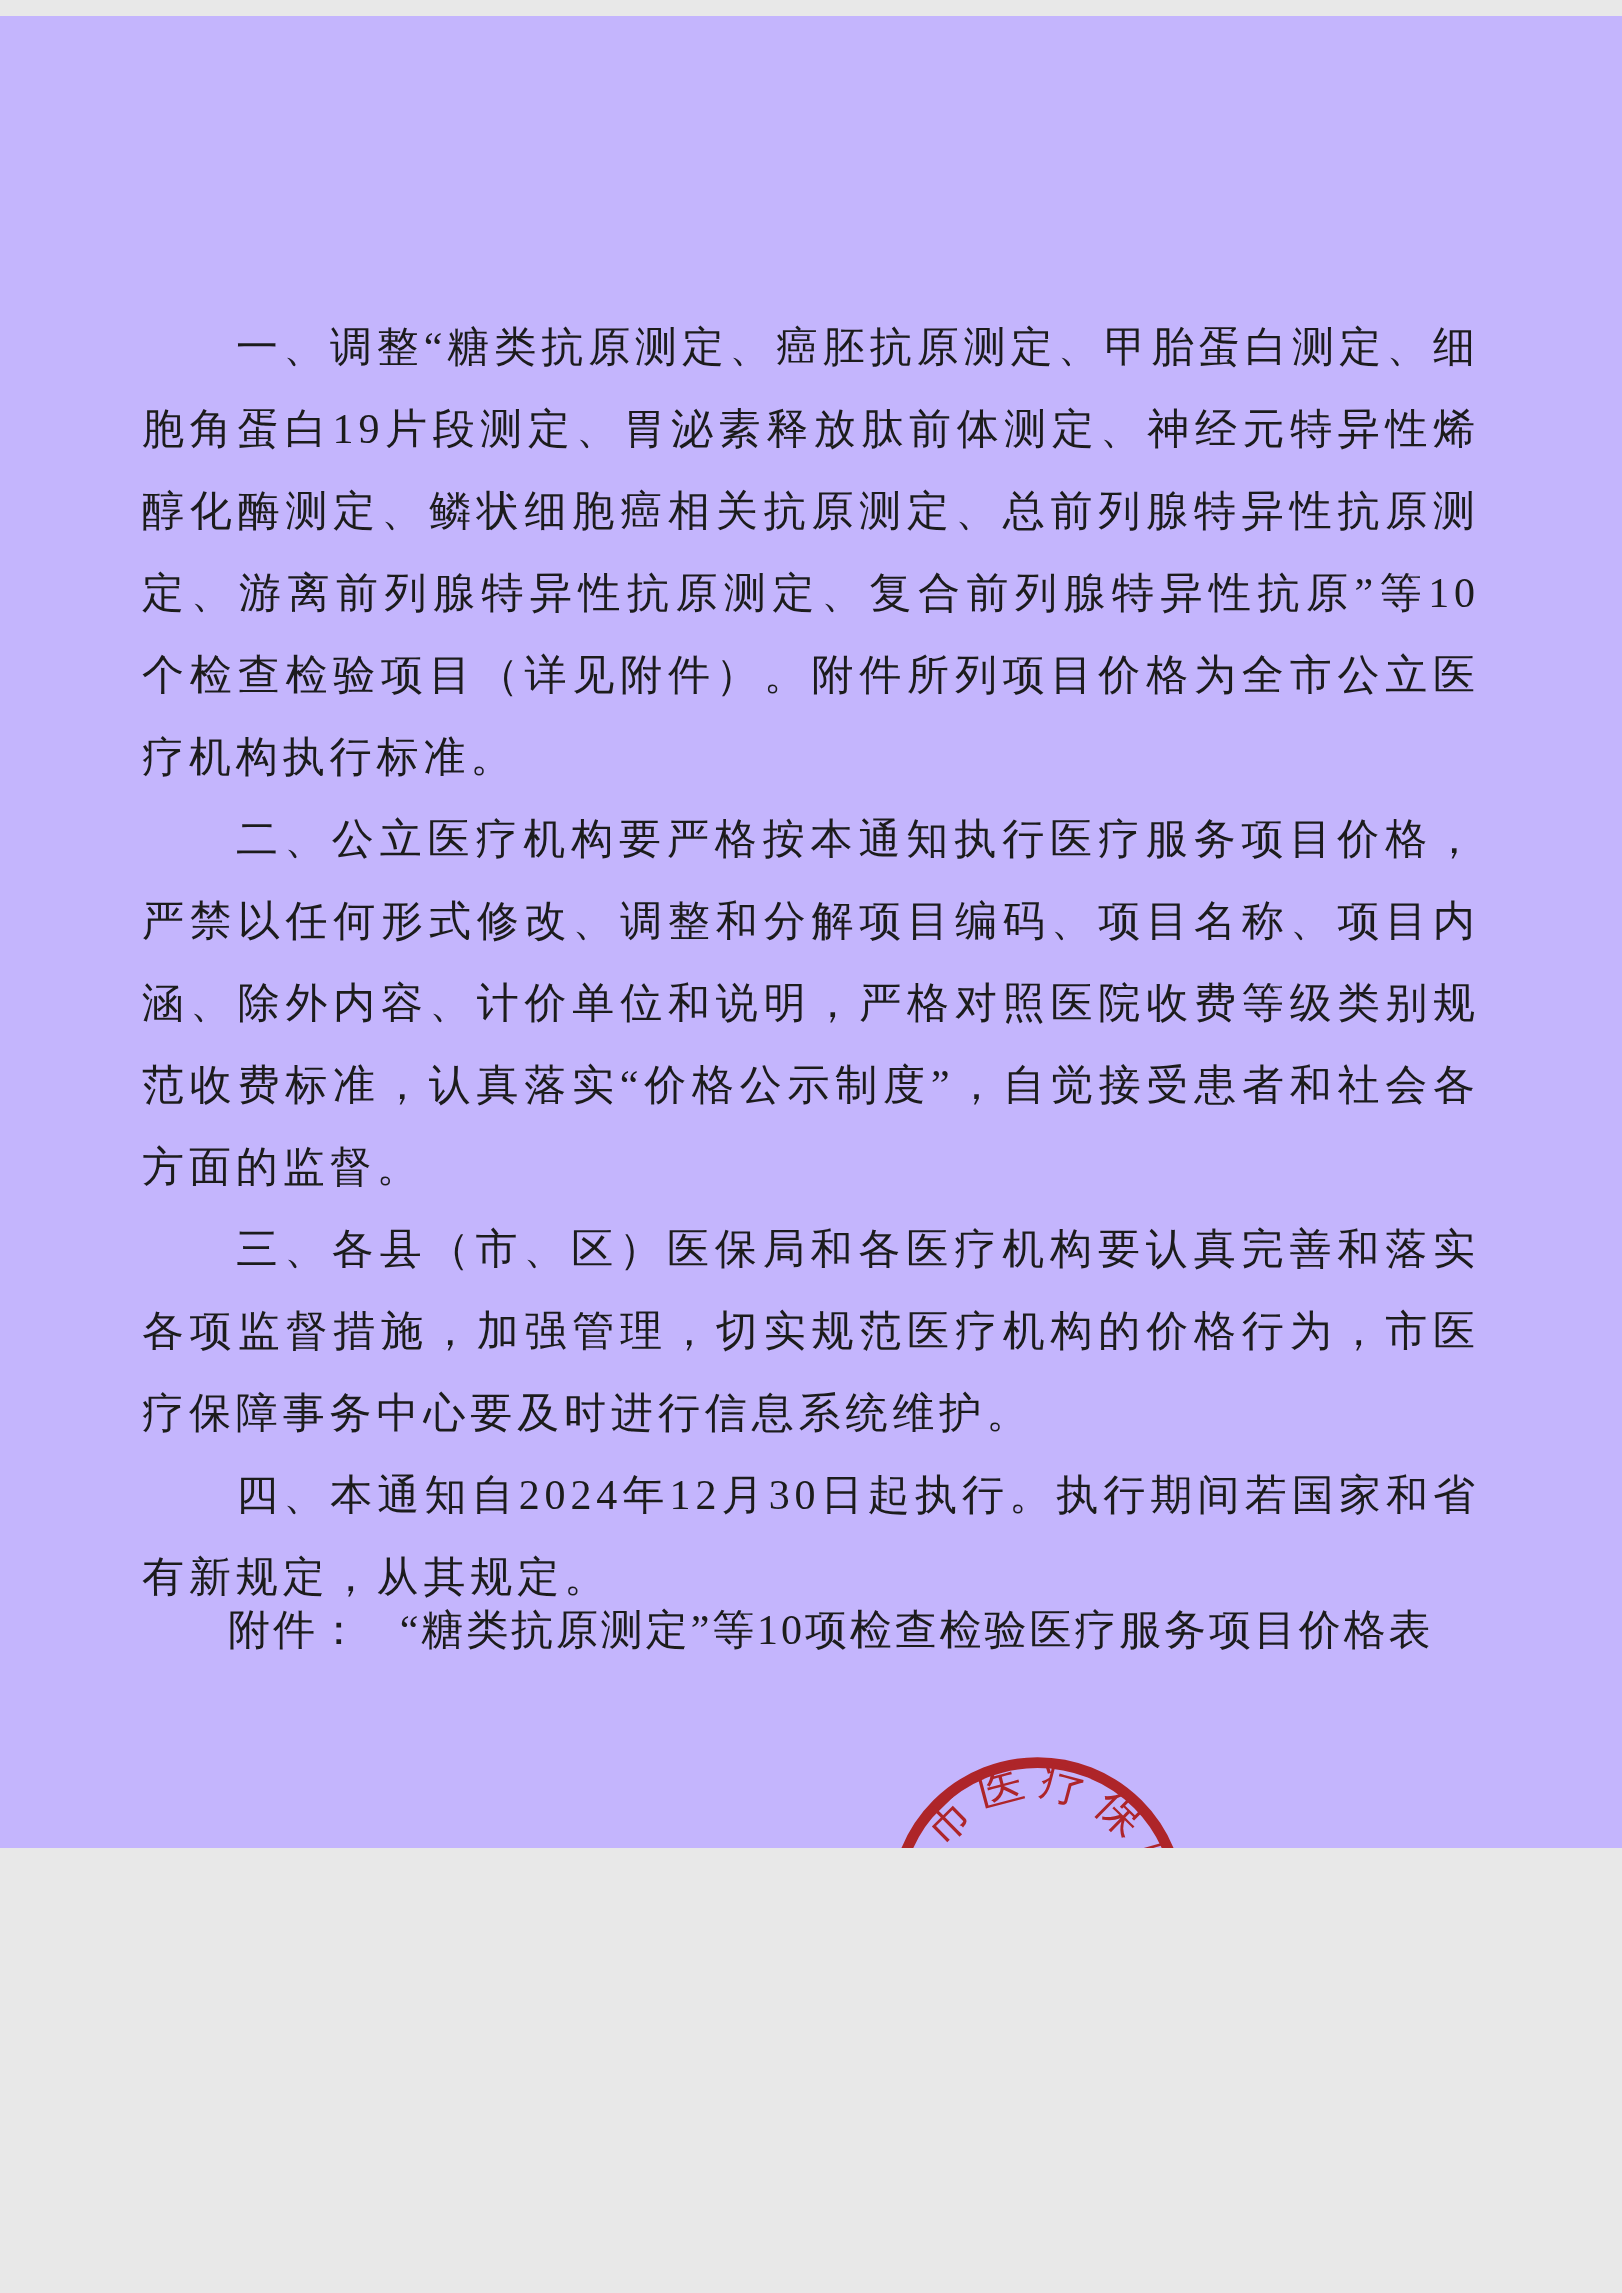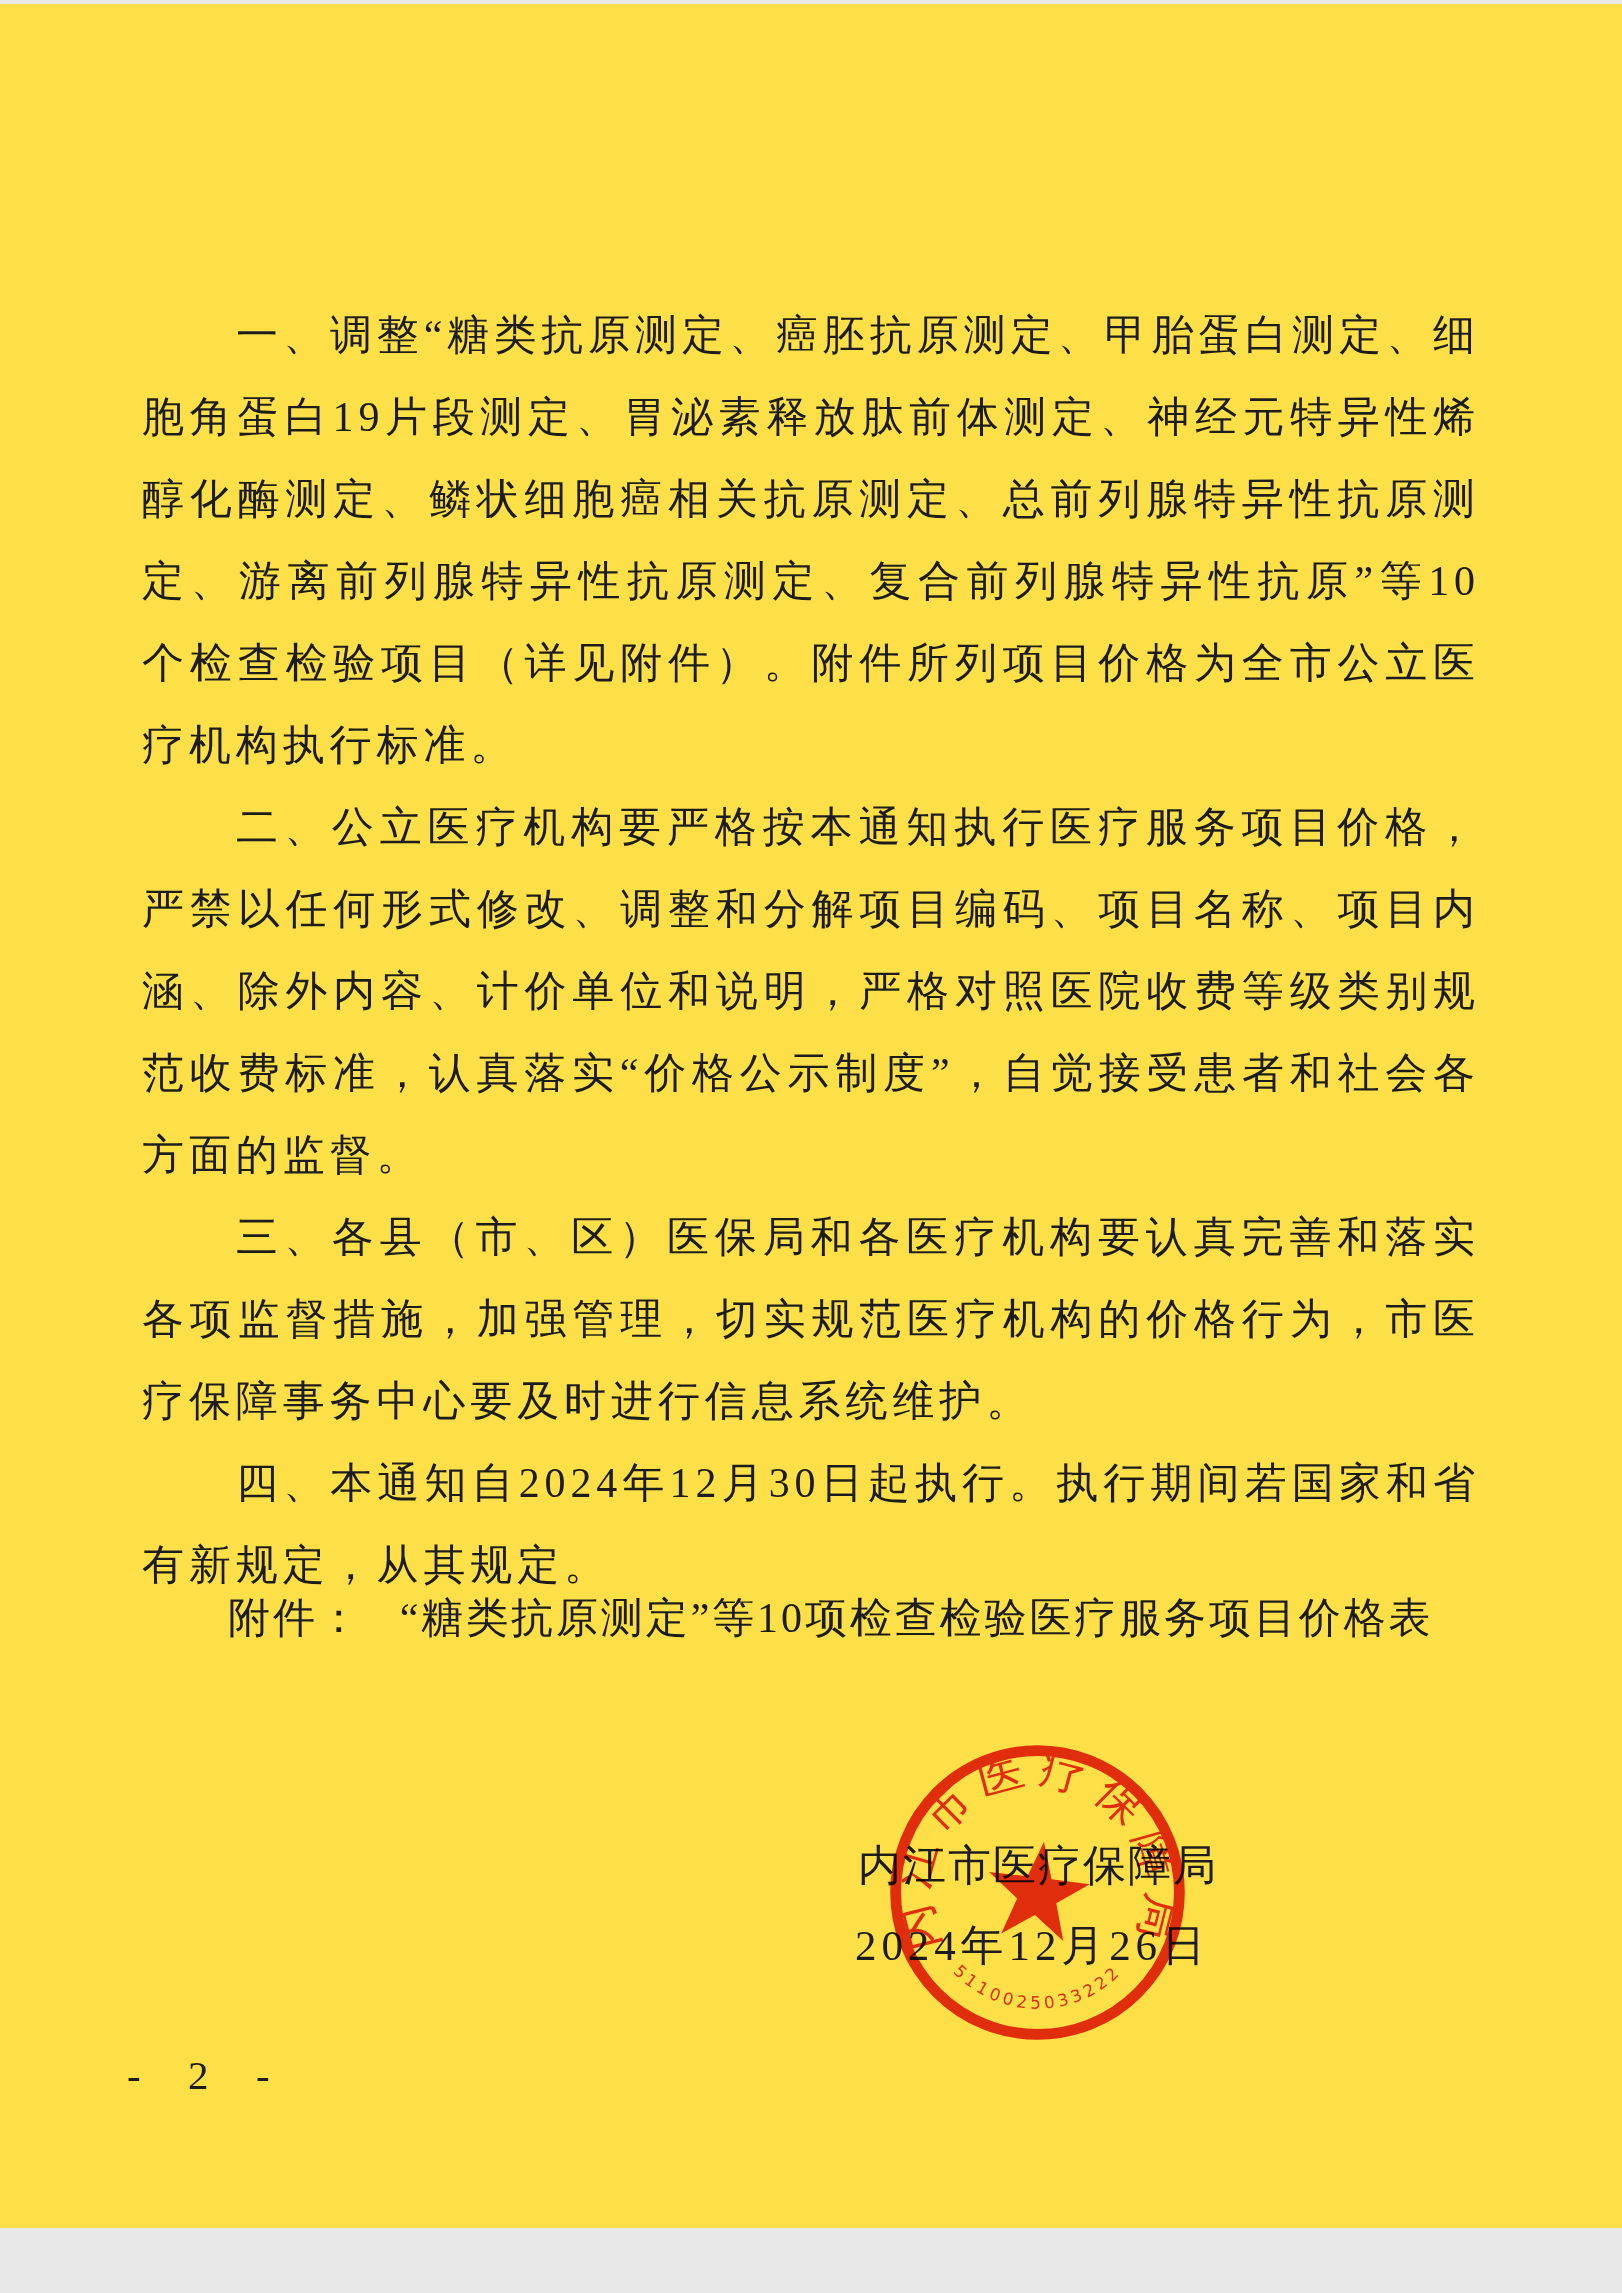--- a/index.html
+++ b/index.html
@@ -1,20 +1,20 @@
 <!DOCTYPE html>
 <html><head>
 <meta charset="utf-8">
 <style>
   html,body { margin:0; padding:0; background:#e8e8e8; }
   .page {
     position:relative;
-    width:1622px; height:2224px;
-    margin:4px auto;
-    background:#fde047;
+    width:1622px; height:1832px;
+    margin:16px auto;
+    background:#c4b5fd;
     font-family:"Liberation Serif","DejaVu Serif",serif;
     color:#1c1c1c;
     overflow:hidden;
   }
   .body-text {
     position:absolute;
     left:142px; top:290px; width:1338px;
     font-size:42px;
     line-height:82px;
     letter-spacing:4.9px;

